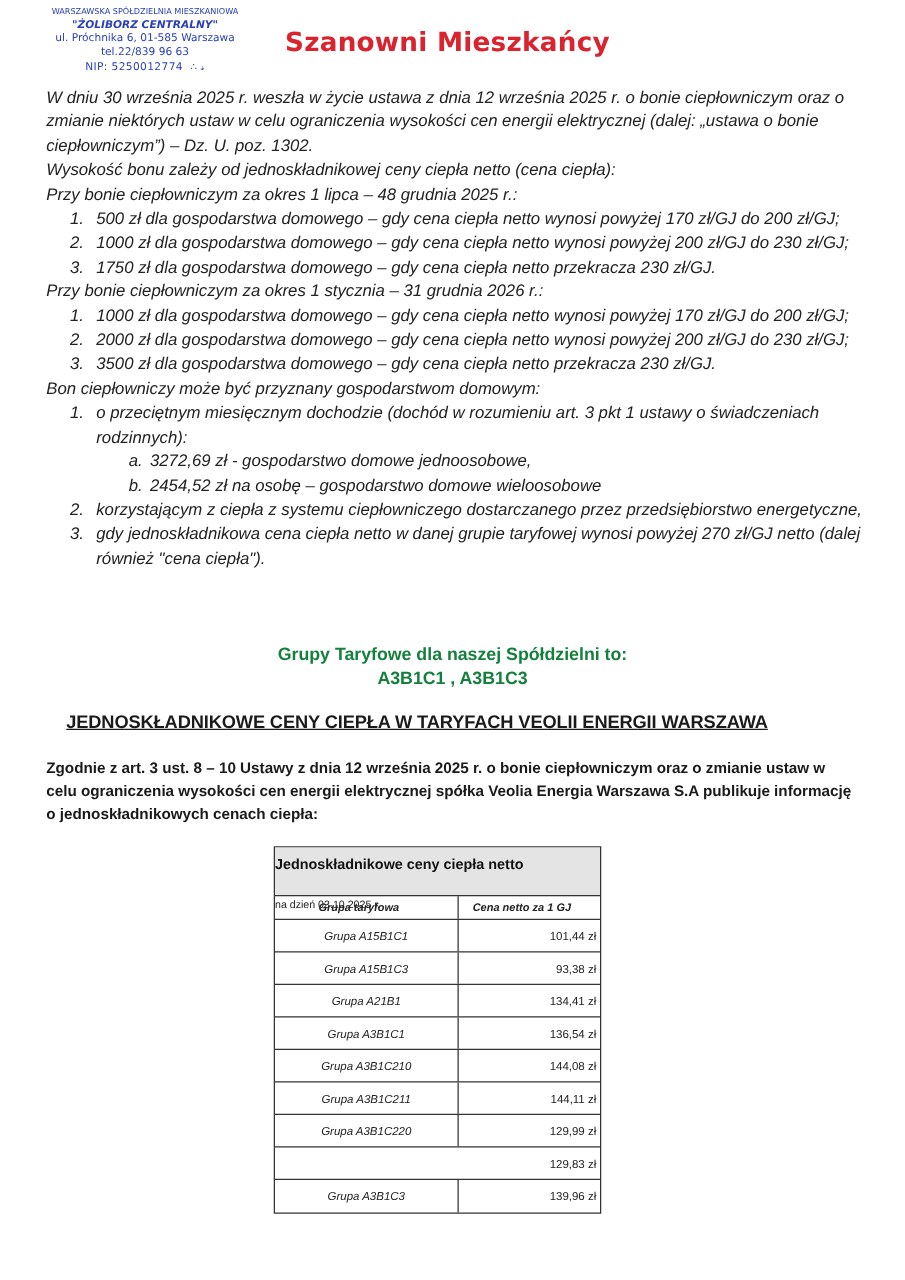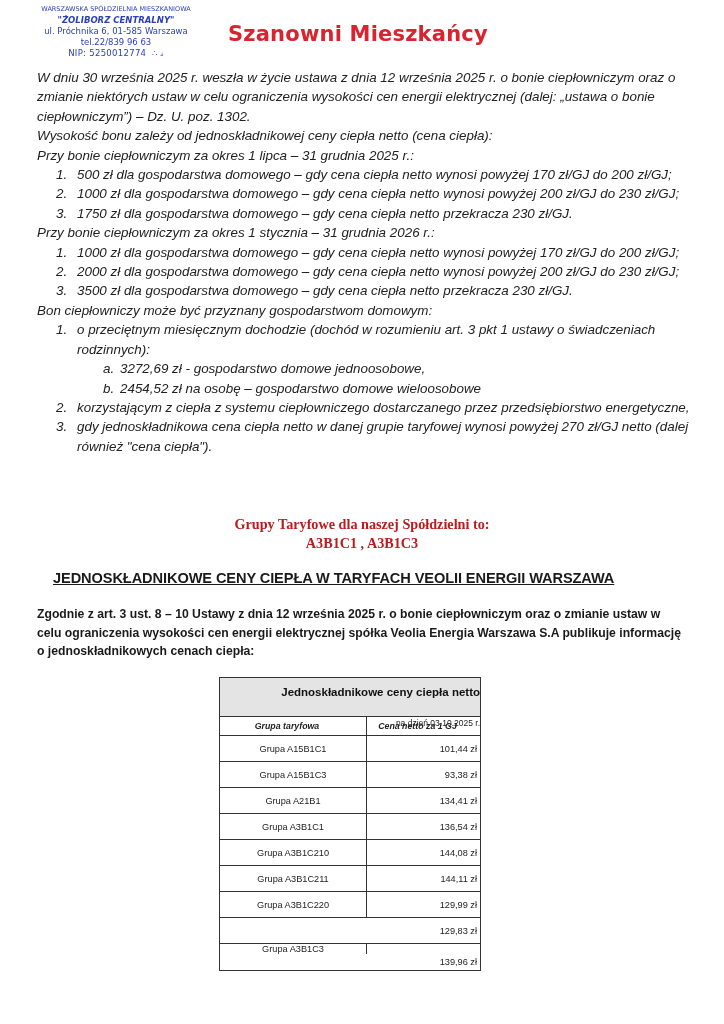--- a/index.html
+++ b/index.html
@@ -20,60 +20,60 @@
 
   .body { position: absolute; left: 37px; top: 68px; width: 660px;
           font-size: 13.4px; line-height: 19.4px; font-family: "Liberation Sans", sans-serif; color: #222; font-style: italic; }
   .body p { margin: 0; }
   .li { position: relative; padding-left: 40px; }
   .li .num { position: absolute; left: 19px; top: 0; }
   .li2 { position: relative; padding-left: 83px; }
   .li2 .num { position: absolute; left: 66px; top: 0; }
 
   .red-block { position: absolute; left: 0; width: 724px; top: 515px; text-align: center;
-               color: #b91c1c; font-weight: bold; font-size: 14.2px; line-height: 19px;
-               font-family: Liberation Serif, serif; }
+               color: #15803d; font-weight: bold; font-size: 14.2px; line-height: 19px;
+               font-family: Liberation Sans, sans-serif; }
 
   .heading { position: absolute; left: 53px; top: 570px; font-size: 14.6px; font-weight: bold;
              text-decoration: underline; color: #1a1a1a; letter-spacing: -0.1px;
              font-family: "Liberation Sans", sans-serif; }
 
   .bold-para { position: absolute; left: 37px; top: 605px; width: 650px; font-size: 12.2px;
                line-height: 18.5px; font-weight: bold; color: #1a1a1a; }
 
   .table { position: absolute; left: 219px; top: 677px; width: 262px; border: 1.3px solid #333;
            font-family: "Liberation Sans", sans-serif; box-sizing: border-box; }
-  .thead { background: #e4e4e4; text-align: right; border-bottom: 1.3px solid #333; height: 39px; box-sizing: border-box; padding-top: 7px; }
+  .thead { background: #e4e4e4; text-align: left; border-bottom: 1.3px solid #333; height: 39px; box-sizing: border-box; padding-top: 7px; }
   .thead .t1 { font-size: 11.5px; font-weight: bold; color: #111; line-height: 14px; }
   .thead .t2 { font-size: 8.5px; color: #222; line-height: 12px; margin-top: 18px; }
   .row { display: flex; height: 26px; border-bottom: 1.3px solid #333; box-sizing: border-box; }
-  .row:last-child { border-bottom: none; flex-direction: column; }
+  .row:last-child { border-bottom: none; }
   .row.hdr { height: 19px; }
-  .c1 { width: 147px; border-right: 1.3px solid #333; display: flex; align-items: center; justify-content: center; font-size: 9.2px; color: #222; box-sizing: border-box; }
+  .c1 { width: 147px; border-right: 1.3px solid #333; display: flex; align-items: center; justify-content: center; font-size: 9.2px; color: #222; box-sizing: border-box; font-style: italic; }
   .c2 { flex: 1; display: flex; align-items: center; justify-content: flex-end; padding-right: 3px; font-size: 9.2px; color: #222; }
   .row.hdr .c1, .row.hdr .c2 { font-weight: bold; font-style: italic; font-size: 8.8px; justify-content: center; padding-right: 12px; }
 </style>
 </head>
 <body>
 
 <div class="stamp">
   <div class="s1">WARSZAWSKA SPÓŁDZIELNIA MIESZKANIOWA</div>
   <div class="s2">"ŻOLIBORZ CENTRALNY"</div>
   <div class="s3">ul. Próchnika 6, 01-585 Warszawa</div>
   <div class="s4">tel.22/839 96 63</div>
   <div class="s5"><span>NIP: 5250012774</span><span class="mark">∴ 𝓈</span></div>
 </div>
 
 <div class="title">Szanowni Mieszkańcy</div>
 
 <div class="body">
   <p>W dniu 30 września 2025 r. weszła w życie ustawa z dnia 12 września 2025 r. o bonie ciepłowniczym oraz o zmianie niektórych ustaw w celu ograniczenia wysokości cen energii elektrycznej (dalej: „ustawa o bonie ciepłowniczym”) – Dz. U. poz. 1302.</p>
   <p>Wysokość bonu zależy od jednoskładnikowej ceny ciepła netto (cena ciepła):</p>
 
-  <p>Przy bonie ciepłowniczym za okres 1 lipca – 31 grudnia 2025 r.:</p>
+  <p>Przy bonie ciepłowniczym za okres 1 lipca – 48 grudnia 2025 r.:</p>
   <div class="li"><span class="num">1.</span><span>500 zł dla gospodarstwa domowego – gdy cena ciepła netto wynosi powyżej 170 zł/GJ do 200 zł/GJ;</span></div>
   <div class="li"><span class="num">2.</span><span>1000 zł dla gospodarstwa domowego – gdy cena ciepła netto wynosi powyżej 200 zł/GJ do 230 zł/GJ;</span></div>
   <div class="li"><span class="num">3.</span><span>1750 zł dla gospodarstwa domowego – gdy cena ciepła netto przekracza 230 zł/GJ.</span></div>
 
   <p>Przy bonie ciepłowniczym za okres 1 stycznia – 31 grudnia 2026 r.:</p>
   <div class="li"><span class="num">1.</span><span>1000 zł dla gospodarstwa domowego – gdy cena ciepła netto wynosi powyżej 170 zł/GJ do 200 zł/GJ;</span></div>
   <div class="li"><span class="num">2.</span><span>2000 zł dla gospodarstwa domowego – gdy cena ciepła netto wynosi powyżej 200 zł/GJ do 230 zł/GJ;</span></div>
   <div class="li"><span class="num">3.</span><span>3500 zł dla gospodarstwa domowego – gdy cena ciepła netto przekracza 230 zł/GJ.</span></div>
 
   <p>Bon ciepłowniczy może być przyznany gospodarstwom domowym:</p>

